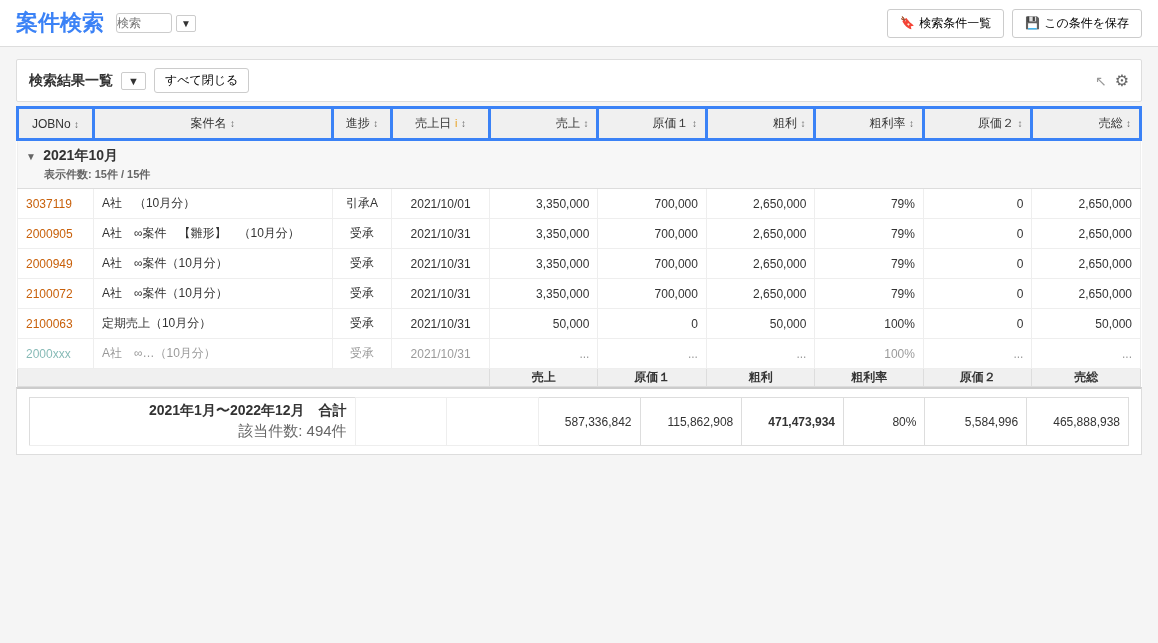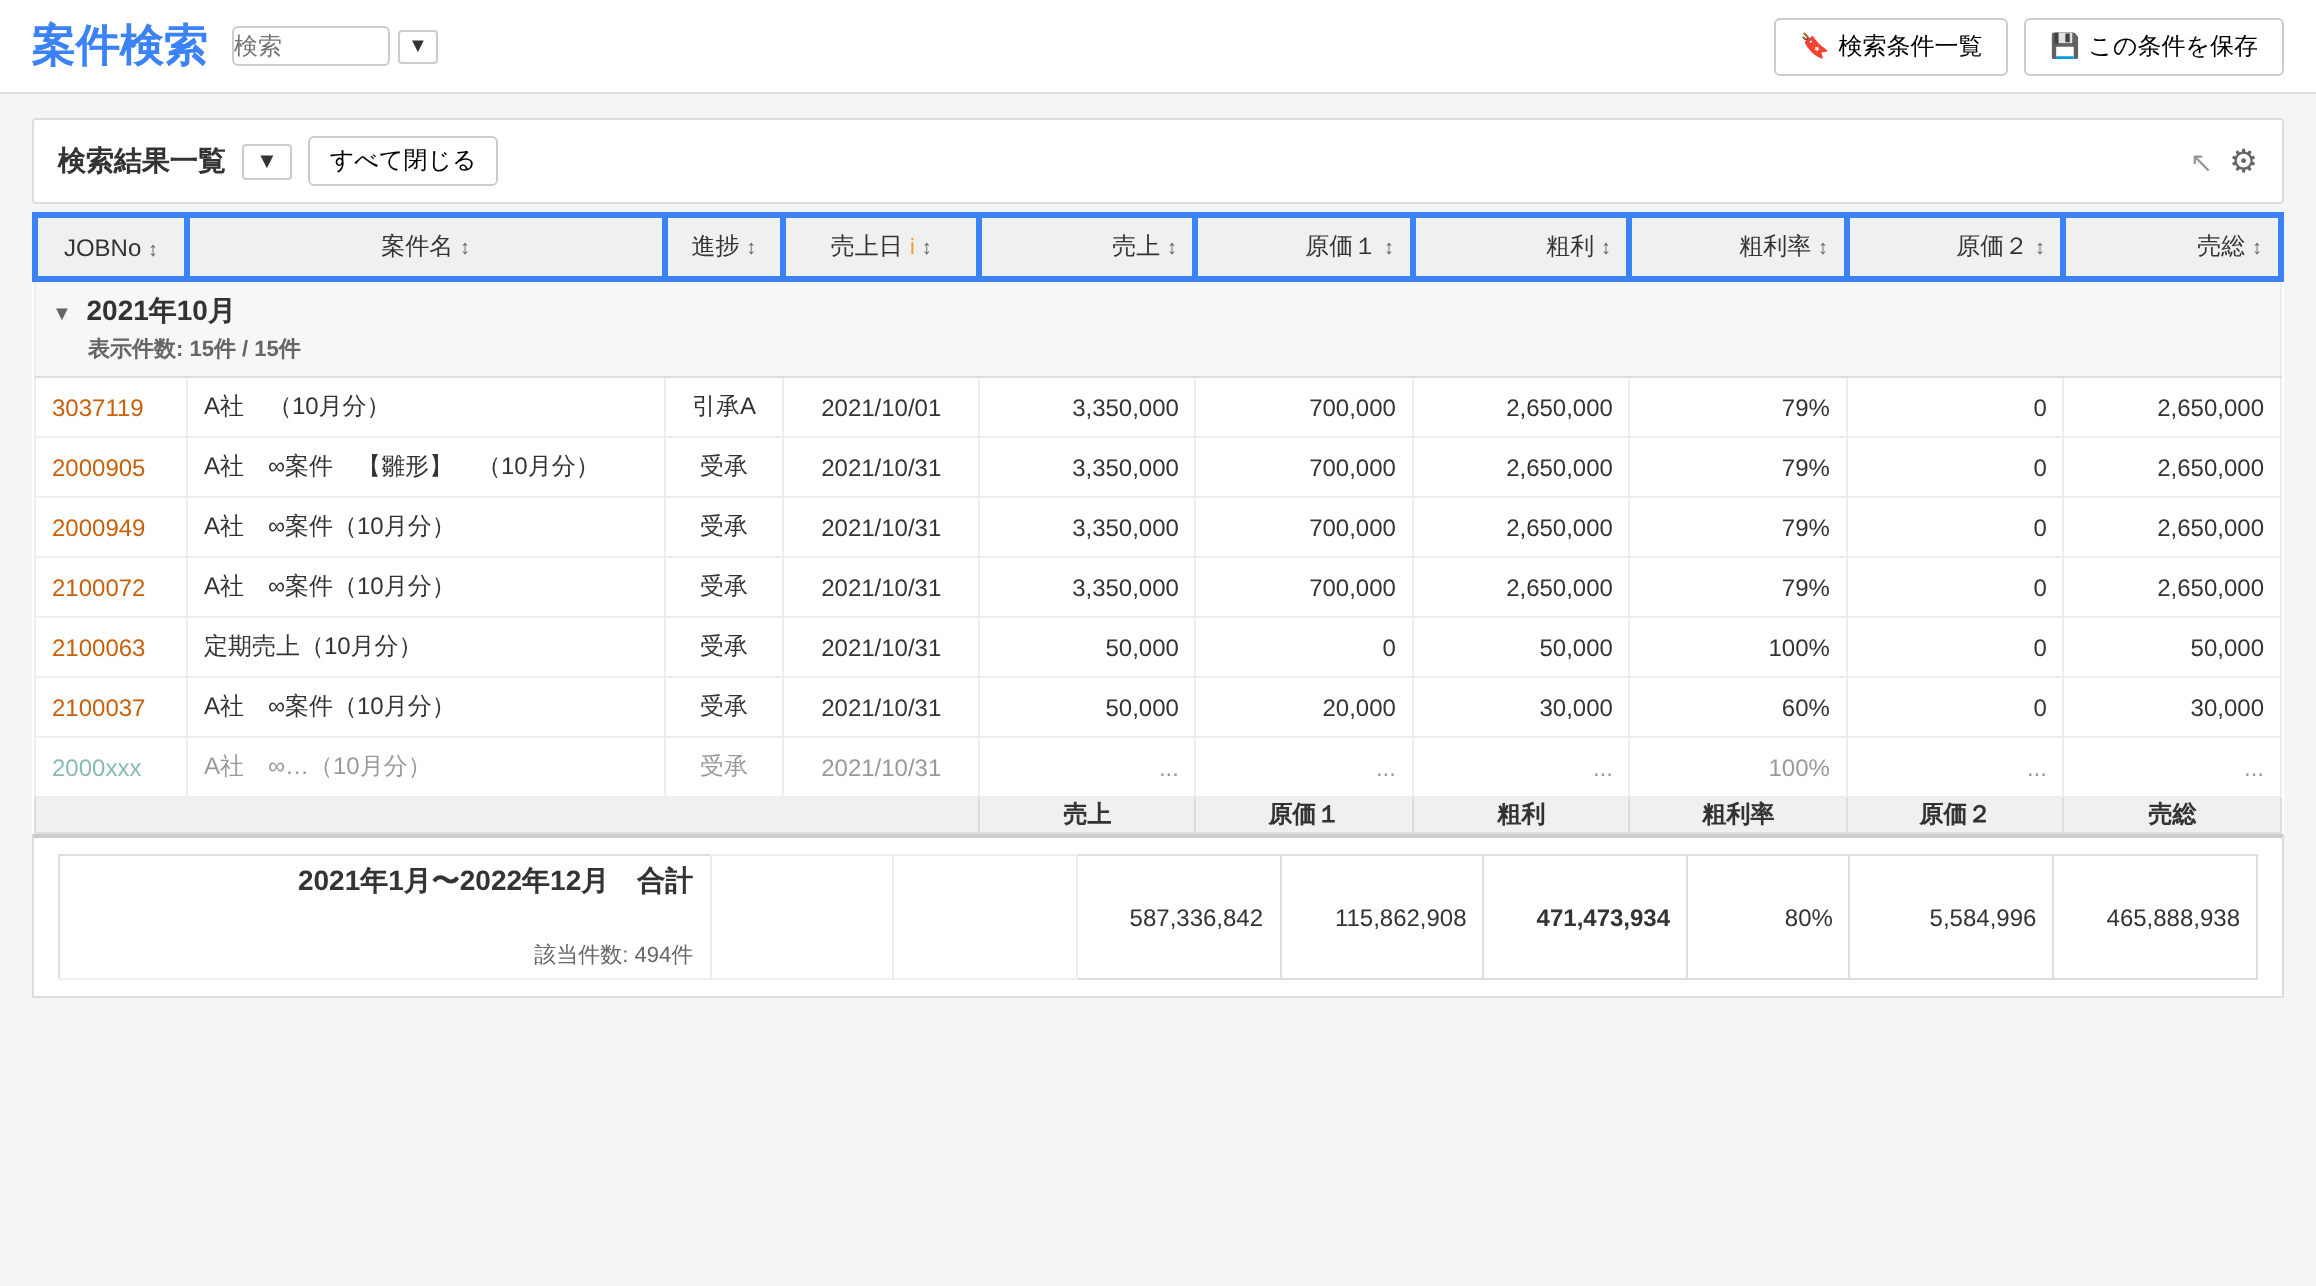--- a/index.html
+++ b/index.html
@@ -5,21 +5,21 @@
     * { box-sizing: border-box; margin: 0; padding: 0; }
     body { font-family: "Meiryo", "Yu Gothic", sans-serif; font-size: 13px; background: #f5f5f5; color: #333; }
 
     .top-bar {
       display: flex; align-items: center; justify-content: space-between;
       background: #fff; padding: 8px 16px; border-bottom: 1px solid #ddd;
     }
     .page-title { font-size: 22px; font-weight: bold; color: #3b82f6; }
     .search-box-wrapper { display: flex; align-items: center; gap: 4px; margin-left: 12px; }
     .search-input-small {
-      border: 1px solid #ccc; border-radius: 3px; padding: 2px 0; font-size: 12px; width: 79px;
+      border: 1px solid #ccc; border-radius: 3px; padding: 2px 0; font-size: 12px; width: 56px;
     }
     .top-bar-left { display: flex; align-items: center; }
     .top-bar-right { display: flex; gap: 8px; }
     .top-btn {
       border: 1px solid #ccc; background: #fff; border-radius: 3px; padding: 5px 12px;
       font-size: 12px; cursor: pointer; display: flex; align-items: center; gap: 4px;
     }
 
     .content { padding: 12px 16px; }
 
@@ -62,21 +62,21 @@
     .job-link { color: #c8600a; text-decoration: none; cursor: pointer; }
 
     .num-right { text-align: right; }
     .center { text-align: center; }
 
     .footer-summary {
       background: #fff; border: 1px solid #ddd; border-top: 2px solid #ccc;
       padding: 8px 12px;
     }
     .footer-title { font-size: 14px; font-weight: bold; }
-    .footer-count { font-size: 11px; color: #666; margin-top: 20px; }
+    .footer-count { font-size: 15px; color: #666; margin-top: 2px; }
 
     .summary-table {
       width: 100%; border-collapse: collapse; font-size: 12px;
     }
     .summary-table td { padding: 4px 8px; text-align: right; }
     .summary-table .val-cell { border: 1px solid #ddd; font-weight: normal; }
 
     .col-jobno { width: 70px; }
     .col-name { width: 220px; }
     .col-progress { width: 55px; }
@@ -230,32 +230,20 @@
       <td><a class="job-link">2100063</a></td>
       <td>定期売上（10月分）</td>
       <td class="center">受承</td>
       <td class="center">2021/10/31</td>
       <td class="num-right">50,000</td>
       <td class="num-right">0</td>
       <td class="num-right">50,000</td>
       <td class="num-right">100%</td>
       <td class="num-right">0</td>
       <td class="num-right">50,000</td>
-    </tr>
-        <tr>
-      <td><a class="job-link">2100037</a></td>
-      <td>A社　∞案件（10月分）</td>
-      <td class="center">受承</td>
-      <td class="center">2021/10/31</td>
-      <td class="num-right">50,000</td>
-      <td class="num-right">20,000</td>
-      <td class="num-right">30,000</td>
-      <td class="num-right">60%</td>
-      <td class="num-right">0</td>
-      <td class="num-right">30,000</td>
     </tr>
         <tr style="opacity: 0.5;">
       <td><span style="color:#0f766e;">2000xxx</span></td>
       <td>A社　∞…（10月分）</td>
       <td class="center">受承</td>
       <td class="center">2021/10/31</td>
       <td class="num-right">...</td>
       <td class="num-right">...</td>
       <td class="num-right">...</td>
       <td class="num-right">100%</td>

